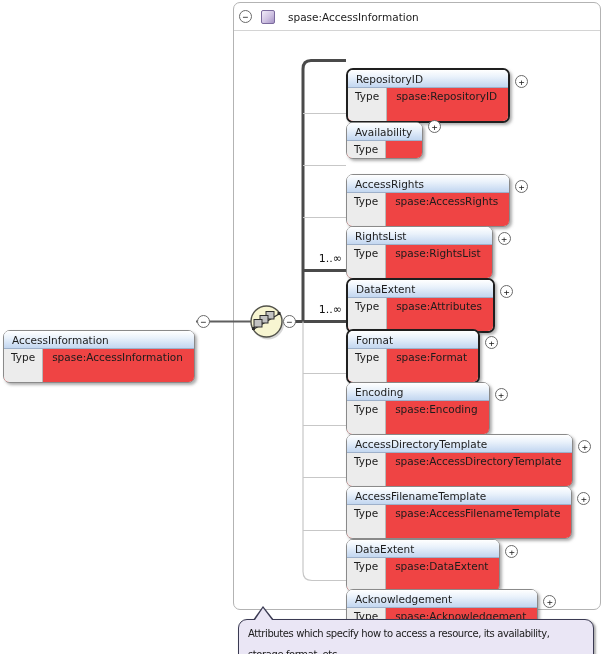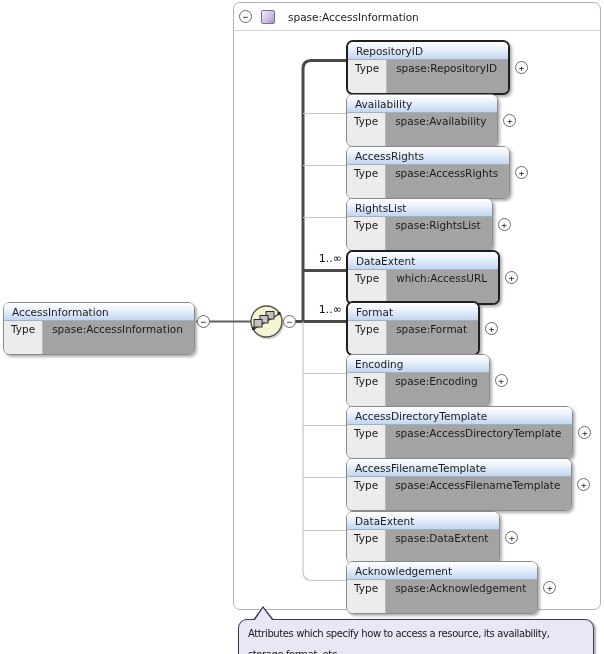--- a/index.html
+++ b/index.html
@@ -23,28 +23,29 @@
     width:14px;height:14px;margin-left:9px;border:1px solid #7b6a9d;border-radius:2px;
     background:linear-gradient(135deg,#f0ebf8 0%,#cfc2e2 55%,#a593c4 100%);
     box-sizing:border-box;flex:0 0 auto;
   }
 
   
   .elem-row{position:absolute;left:346px;display:flex;align-items:center;gap:5px;}
   .elem-box{
     border:1px solid #8a8a8a;border-radius:7px;background:#fff;
     box-shadow:2px 2px 3px rgba(110,110,110,.55);
+    margin-top:28px;
   }
   .elem-box.required{border:2px solid #1f1f1f;}
   .elem-title{
     padding:3px 10px 2px 8px;white-space:nowrap;
     background:linear-gradient(to bottom,#ffffff 0%,#eaf2fb 40%,#cfdff4 80%,#c3d7f0 100%);
     border-bottom:1px solid #9db0ca;border-radius:5px 5px 0 0;
   }
-  .type-row{display:flex;background:#a3a3a3;border-radius:0 0 5px 5px;overflow:hidden;}
+  .type-row{display:flex;background:#ef4444;border-radius:0 0 5px 5px;overflow:hidden;}
   .type-label{background:#ececec;padding:2px 7px 3px 7px;border-right:1px solid #b9b9b9;}
   .type-value{padding:2px 11px 19px 9px;white-space:nowrap;}
   .root-row{left:3px;top:302px;}
   .root-box{width:192px;box-sizing:border-box;}
 
   
   .circle-icon{
     width:13px;height:13px;box-sizing:border-box;flex:0 0 auto;
     border:1px solid #6a6a6a;border-radius:50%;background:#fff;color:#222;
     display:flex;align-items:center;justify-content:center;
@@ -142,21 +143,20 @@
       </div>
     </div>
     <span class="circle-icon">+</span>
   </div>
 
   <div class="elem-row" style="top:94px">
     <div class="elem-box">
       <div class="elem-title">Availability</div>
       <div class="type-row">
         <span class="type-label">Type</span>
-        <span class="type-value">spase:Availability</span>
       </div>
     </div>
     <span class="circle-icon">+</span>
   </div>
 
   <div class="elem-row" style="top:146px">
     <div class="elem-box">
       <div class="elem-title">AccessRights</div>
       <div class="type-row">
         <span class="type-label">Type</span>
@@ -175,21 +175,21 @@
       </div>
     </div>
     <span class="circle-icon">+</span>
   </div>
 
   <div class="elem-row" style="top:250px">
     <div class="elem-box required">
       <div class="elem-title">DataExtent</div>
       <div class="type-row">
         <span class="type-label">Type</span>
-        <span class="type-value">which:AccessURL</span>
+        <span class="type-value">spase:Attributes</span>
       </div>
     </div>
     <span class="circle-icon">+</span>
   </div>
 
   <div class="elem-row" style="top:301px">
     <div class="elem-box required">
       <div class="elem-title">Format</div>
       <div class="type-row">
         <span class="type-label">Type</span>

